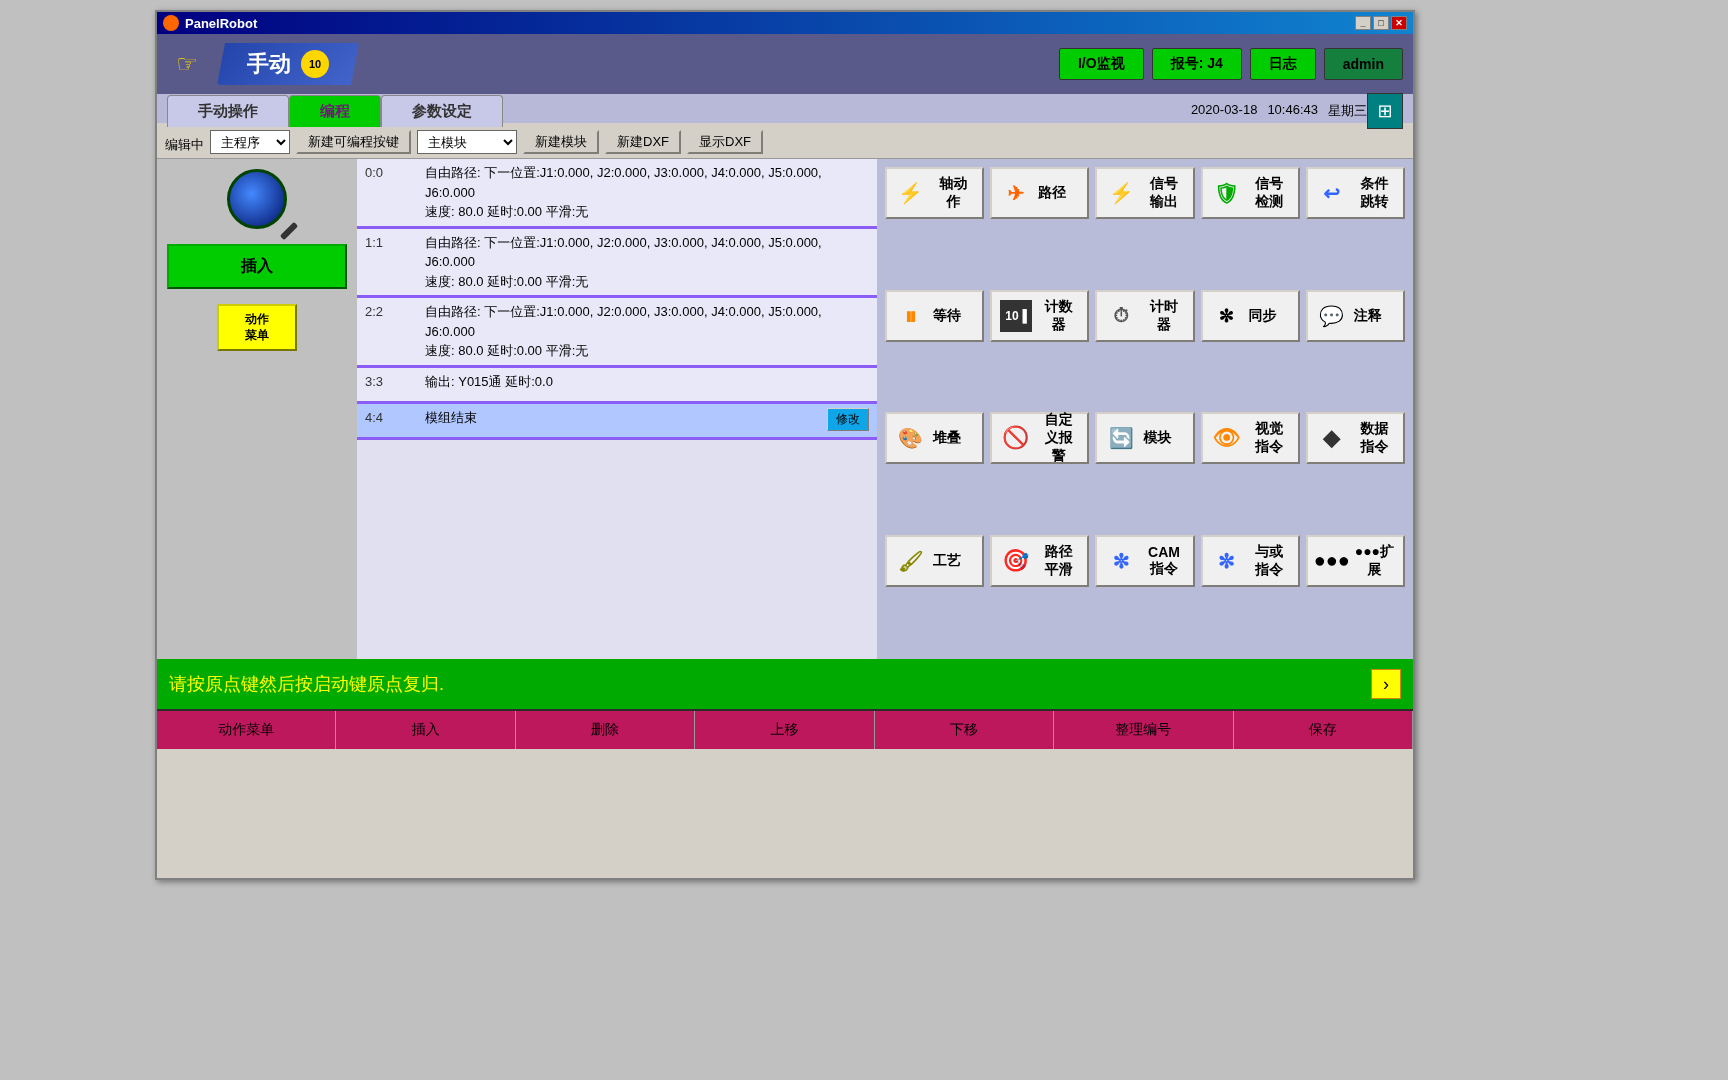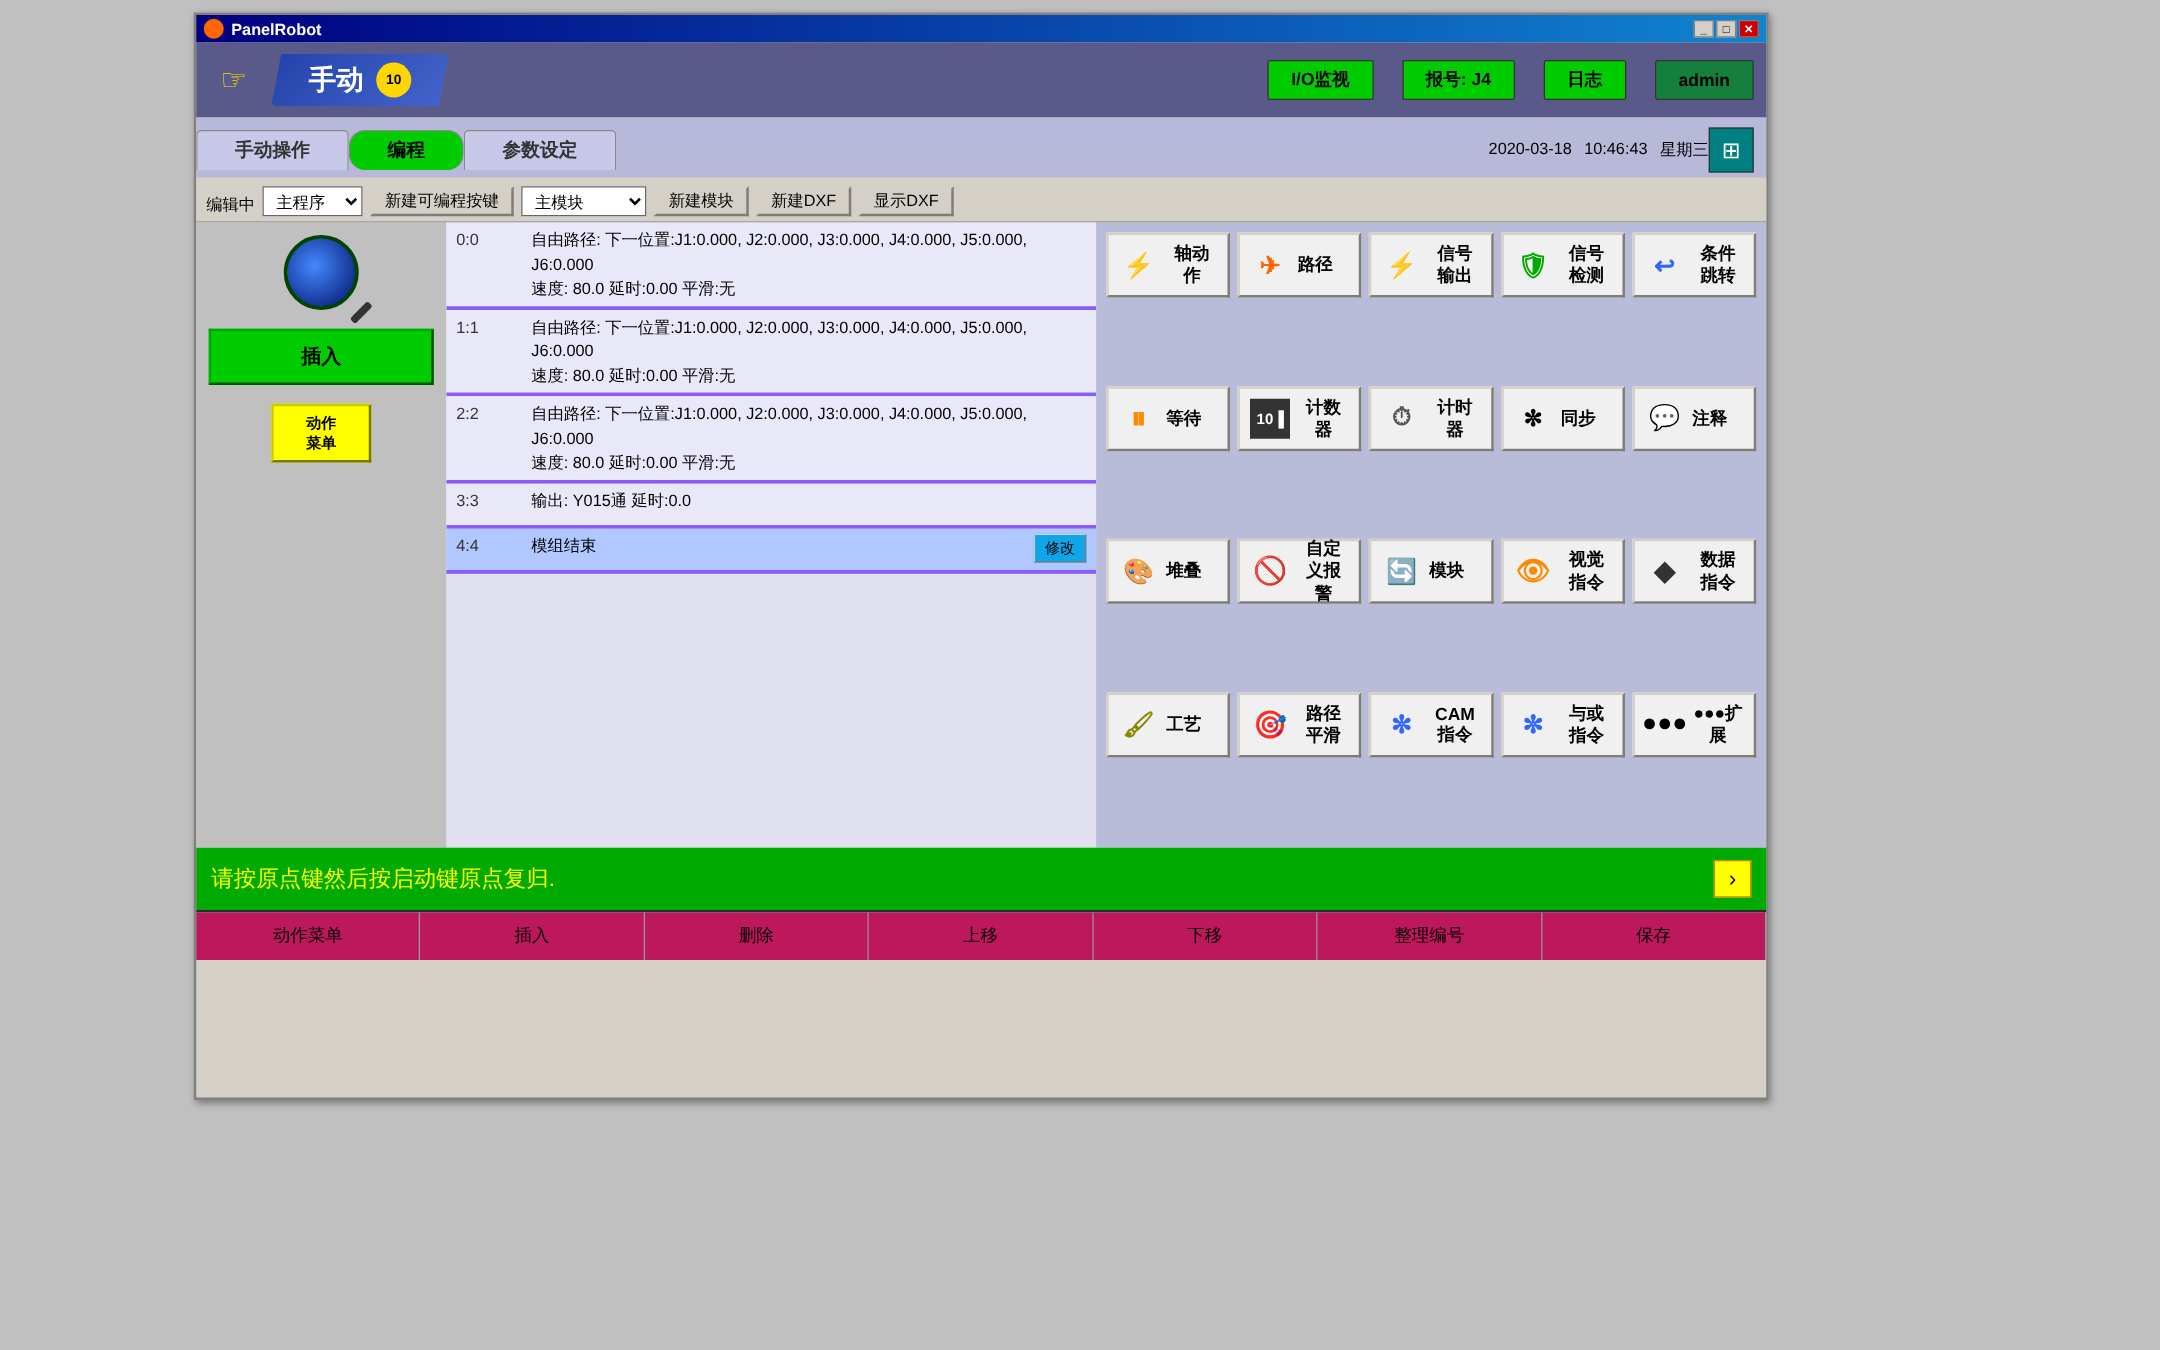--- a/index.html
+++ b/index.html
@@ -93,21 +93,21 @@
       height: 28px;
       display: flex;
       align-items: center;
       justify-content: center;
       font-size: 11px;
       font-weight: bold;
     }
     .header-buttons {
       margin-left: auto;
       display: flex;
-      gap: 23px;
+      gap: 8px;
     }
     .header-btn {
       padding: 6px 18px;
       font-size: 14px;
       font-weight: bold;
       border: 1px solid #333;
       cursor: pointer;
       border-radius: 2px;
     }
     .header-btn-green {
@@ -115,41 +115,40 @@
       color: #000;
     }
     .header-btn-white {
       background: #15803d;
       color: #000;
     }
     .tabs-area {
       background: #b8b8d8;
       display: flex;
       align-items: center;
-      padding: 4px 10px 0 0;
-      height: 48px;
+      padding: 4px 10px 0 10px;
+      height: 29px;
       position: relative;
     }
     .tab {
       padding: 6px 30px;
       font-size: 15px;
       font-weight: bold;
       cursor: pointer;
       border-radius: 4px 4px 0 0;
       border: 1px solid #888;
       border-bottom: none;
     }
     .tab-inactive {
       background: #c8c8e8;
       color: #333;
     }
     .tab-active {
       background: #00cc00;
-      color: #000000;
-      border-radius: 13px;
+      color: #701a75;
     }
     .date-time {
       margin-left: auto;
       font-size: 13px;
       color: #000;
       display: flex;
       gap: 10px;
     }
     .grid-icon {
       width: 36px;

